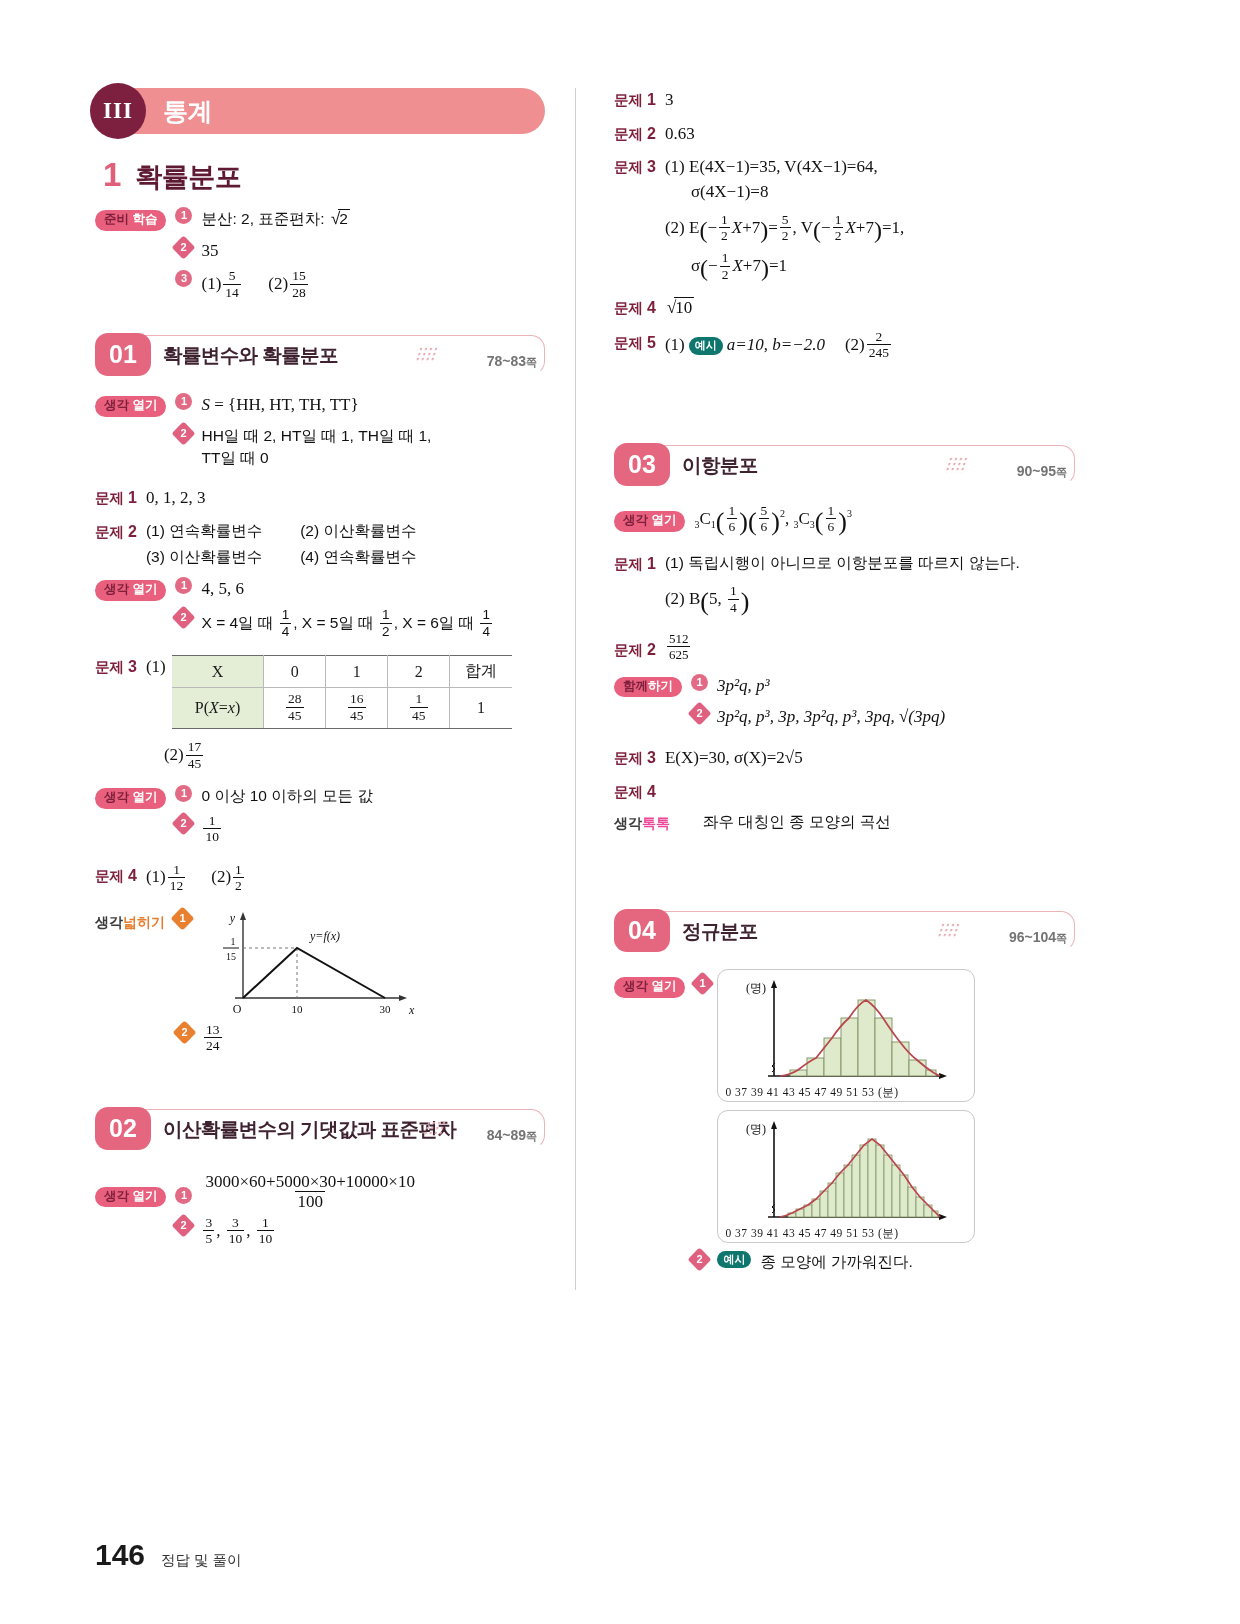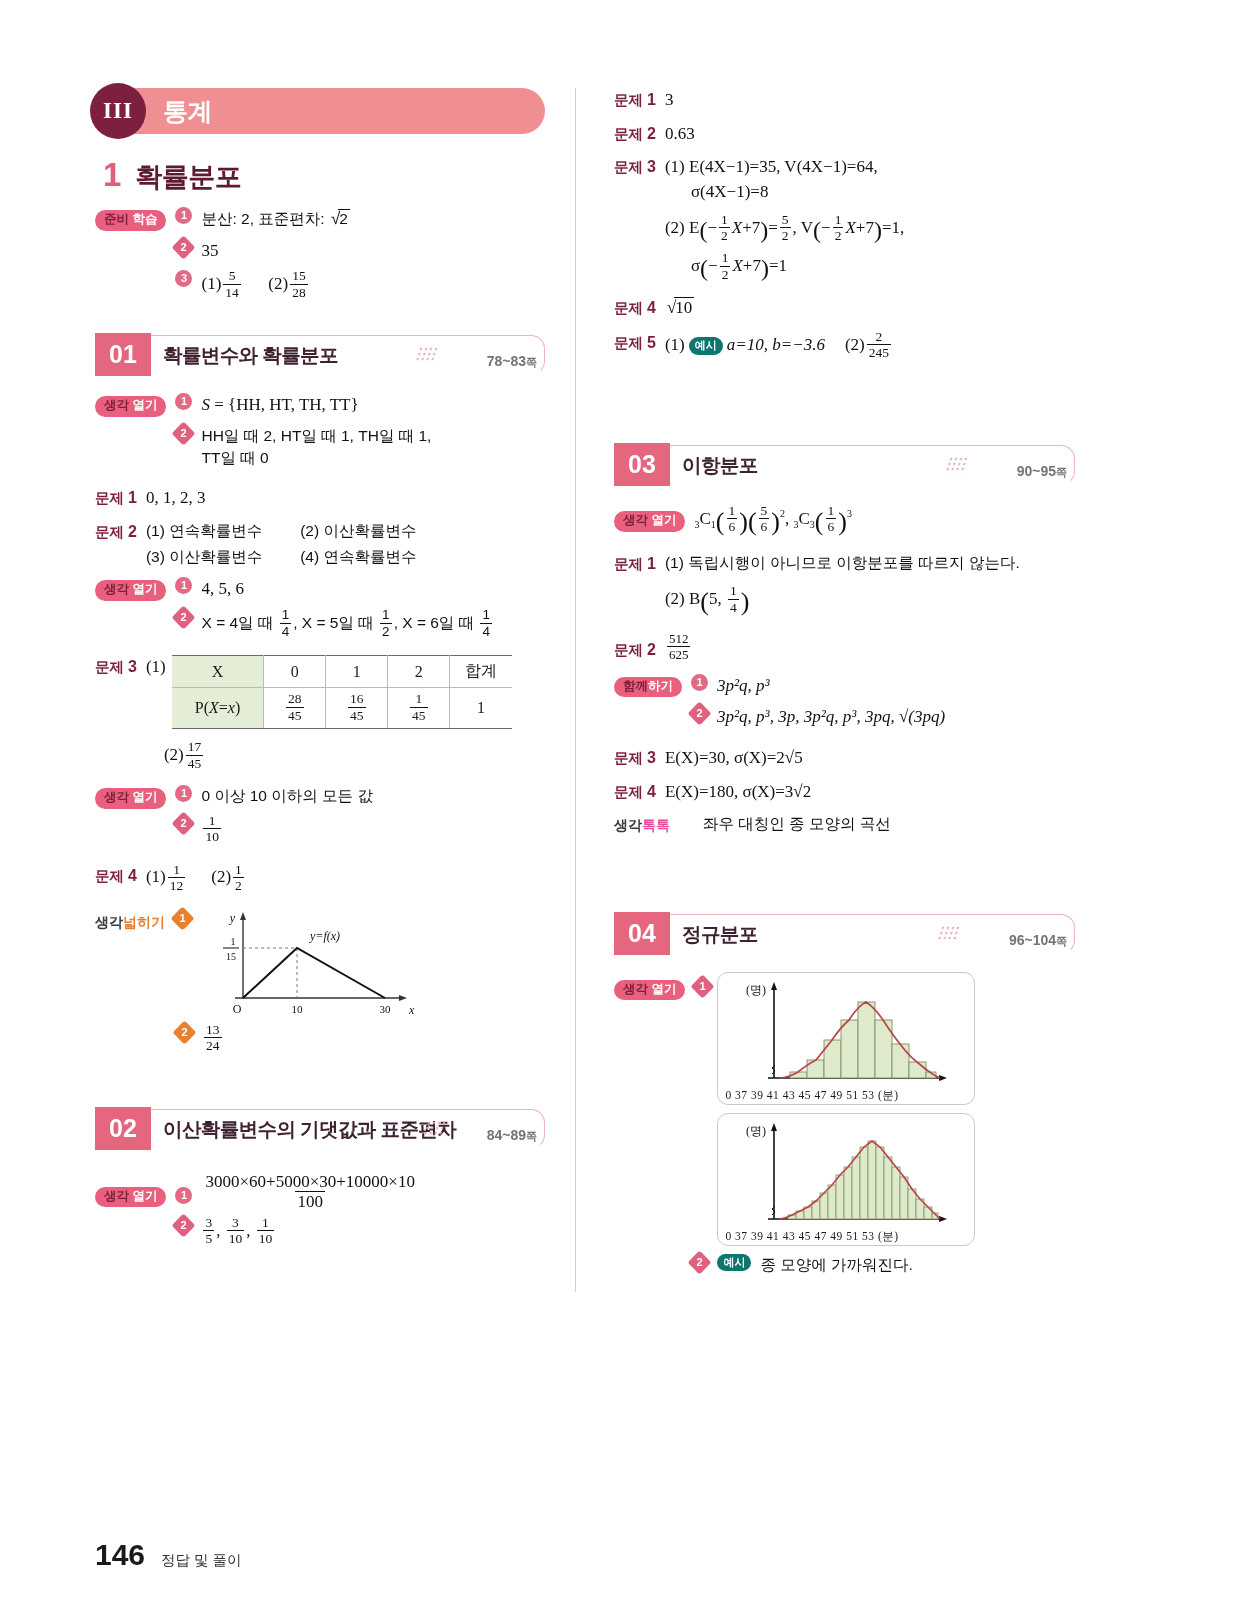--- a/index.html
+++ b/index.html
@@ -132,21 +132,21 @@
     position:relative; height:44px; margin:26px 0 16px 0;
   }
   .sect .bar {
     position:absolute; left:28px; right:0; top:2px; height:40px;
     border:1.8px solid #eeb3b8; border-left:none;
     border-radius:0 14px 14px 0;
     border-bottom-color:transparent;
   }
   .sect .num {
     position:absolute; left:0; top:0; width:56px; height:43px;
-    background:#e5667f; color:#fff; border-radius:0;
+    background:#e5667f; color:#fff; border-radius:13px;
     font-family:"Liberation Sans", sans-serif;
     font-weight:bold; font-size:25px;
     display:flex; align-items:center; justify-content:center;
   }
   .sect .name {
     position:absolute; left:68px; top:9px;
     color:#3f2230; font-family:"Liberation Sans", sans-serif;
     font-weight:bold; font-size:19.5px; letter-spacing:-0.6px;
   }
   .sect .pages {
@@ -535,21 +535,21 @@
       <div class="row" style="margin-top:10px">
         <div class="lab"><span class="prob-label"><span>문제</span> <span class="n">4</span></span></div>
         <div class="body"><span class="mtext"><span class="sqrt"><span class="rad">√</span><span class="rx">10</span></span></span></div>
       </div>
 
       <div class="row" style="margin-top:10px">
         <div class="lab"><span class="prob-label"><span>문제</span> <span class="n">5</span></span></div>
         <div class="body">
           <span class="mtext">(1)</span>
           <span class="tag-sample">예시</span>
-          <span class="mtext it">a=10, b=−3.6</span>
+          <span class="mtext it">a=10, b=−2.0</span>
           &nbsp;&nbsp;&nbsp;
           <span class="mtext"><span>(2)</span><span class="frac">
                 <span class="num">2</span>
                 <span class="den">245</span>
               </span></span>
         </div>
       </div>
 
       <div class="sect" style="margin-top:82px">
         <div class="bar"></div>
@@ -614,21 +614,20 @@
           </div>
         </div>
       </div>
 
       <div class="row">
         <div class="lab"><span class="prob-label"><span>문제</span> <span class="n">3</span></span></div>
         <div class="body"><span class="mtext">E(X)=30, σ(X)=2√5</span></div>
       </div>
       <div class="row">
         <div class="lab"><span class="prob-label"><span>문제</span> <span class="n">4</span></span></div>
-        <div class="body"><span class="mtext">E(X)=180, σ(X)=3√2</span></div>
       </div>
 
       <div class="row">
         <div class="lab"><span class="think-plain"><span>생각</span><span class="accent">톡톡</span></span></div>
         <div class="body" style="padding-left:24px"><span class="mtext ko">좌우 대칭인 종 모양의 곡선</span></div>
       </div>
 
       <div class="sect" style="margin-top:76px">
         <div class="bar"></div>
         <div class="num">04</div>

